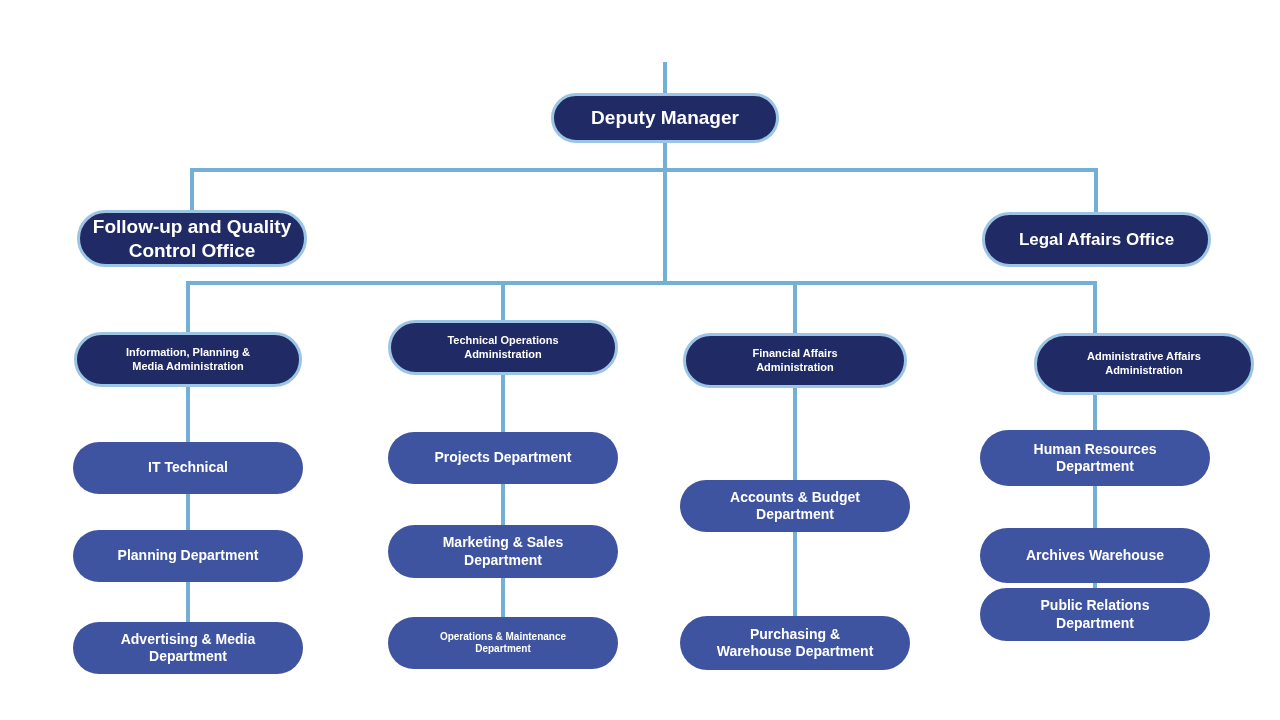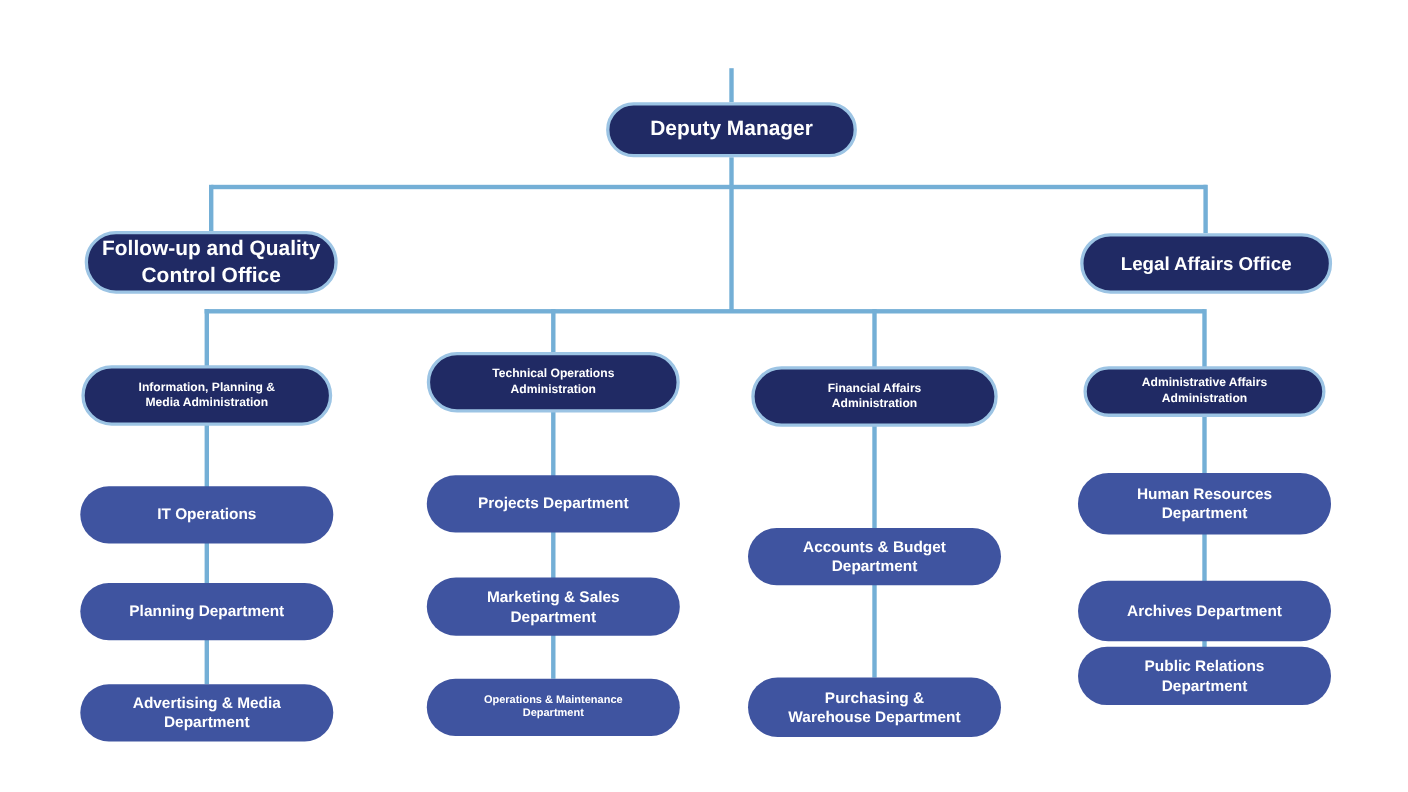--- a/index.html
+++ b/index.html
@@ -81,24 +81,24 @@
 
   <div class="node exec fs145" style="left:74px; top:332px; width:228px; height:55px">Information, Planning &amp;
 Media Administration</div>
 
   <div class="node exec fs145" style="left:388px; top:320px; width:230px; height:55px">Technical Operations
 Administration</div>
 
   <div class="node exec fs145" style="left:683px; top:333px; width:224px; height:55px">Financial Affairs
 Administration</div>
 
-  <div class="node exec fs145" style="left:985px; top:333px; width:220px; height:46px">Administrative Affairs
+  <div class="node exec fs145" style="left:1034px; top:333px; width:220px; height:62px">Administrative Affairs
 Administration</div>
 
-  <div class="node dept fs14" style="left:73px; top:442px; width:230px; height:52px">IT Operations</div>
+  <div class="node dept fs14" style="left:73px; top:442px; width:230px; height:52px">IT Technical</div>
 
   <div class="node dept fs14" style="left:73px; top:530px; width:230px; height:52px">Planning Department</div>
 
   <div class="node dept fs14" style="left:73px; top:622px; width:230px; height:52px">Advertising &amp; Media
 Department</div>
 
   <div class="node dept fs14" style="left:388px; top:432px; width:230px; height:52px">Projects Department</div>
 
   <div class="node dept fs14" style="left:388px; top:525px; width:230px; height:53px">Marketing &amp; Sales
 Department</div>
@@ -108,18 +108,18 @@
 
   <div class="node dept fs14" style="left:680px; top:480px; width:230px; height:52px">Accounts &amp; Budget
 Department</div>
 
   <div class="node dept fs14" style="left:680px; top:616px; width:230px; height:54px">Purchasing &amp;
 Warehouse Department</div>
 
   <div class="node dept fs14" style="left:980px; top:430px; width:230px; height:56px">Human Resources
 Department</div>
 
-  <div class="node dept fs14" style="left:980px; top:528px; width:230px; height:55px">Archives Department</div>
+  <div class="node dept fs14" style="left:980px; top:528px; width:230px; height:55px">Archives Warehouse</div>
 
   <div class="node dept fs14" style="left:980px; top:588px; width:230px; height:53px">Public Relations
 Department</div>
 
 </div>
 
 </body></html>

